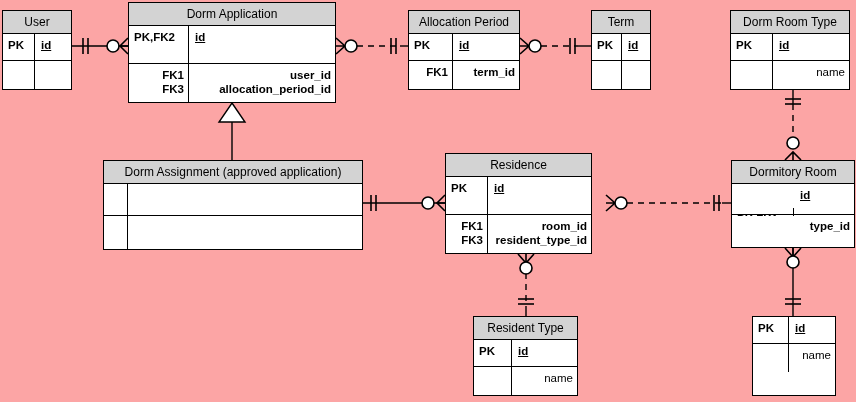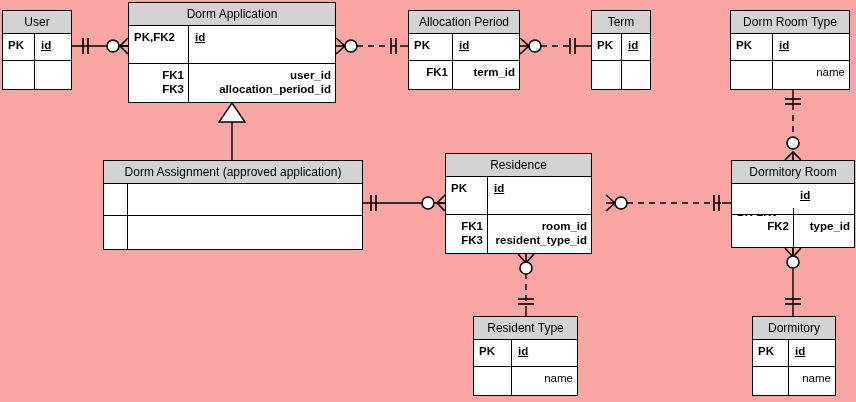--- a/index.html
+++ b/index.html
@@ -297,40 +297,38 @@
         </div>
       </div>
       <div class="entity" style="left: 731px; top: 160px; width: 124px; height: 88px;">
         <div class="ent-title">Dormitory Room</div>
         <div class="ent-rows">
           <div class="ent-row" style="height: 31px;">
             <div class="cell-key" style="width: 62px; min-width: 62px; margin-top: 24px;">PK,FK1</div>
             <div class="cell-attr pk">id</div>
           </div>
           <div class="ent-row" style="height: 32px;">
-            <div class="cell-key" style="width: 62px; min-width: 62px;">FK2</div>
             <div class="cell-attr fk">type_id</div>
           </div>
         </div>
       </div>
       <div class="entity" style="left: 473px; top: 316px; width: 105px; height: 80px;">
         <div class="ent-title">Resident Type</div>
         <div class="ent-rows">
           <div class="ent-row" style="height: 27px;">
             <div class="cell-key" style="width: 38px; min-width: 38px;">PK</div>
             <div class="cell-attr pk">id</div>
           </div>
           <div class="ent-row" style="height: 28px;">
             <div class="cell-key" style="width: 38px; min-width: 38px;"></div>
             <div class="cell-attr plain">name</div>
           </div>
         </div>
       </div>
       <div class="entity" style="left: 752px; top: 316px; width: 84px; height: 80px;">
-        <div class="ent-title">Dormitory</div>
         <div class="ent-rows">
           <div class="ent-row" style="height: 27px;">
             <div class="cell-key" style="width: 36px; min-width: 36px;">PK</div>
             <div class="cell-attr pk">id</div>
           </div>
           <div class="ent-row" style="height: 28px;">
             <div class="cell-key" style="width: 36px; min-width: 36px;"></div>
             <div class="cell-attr plain">name</div>
           </div>
         </div>

